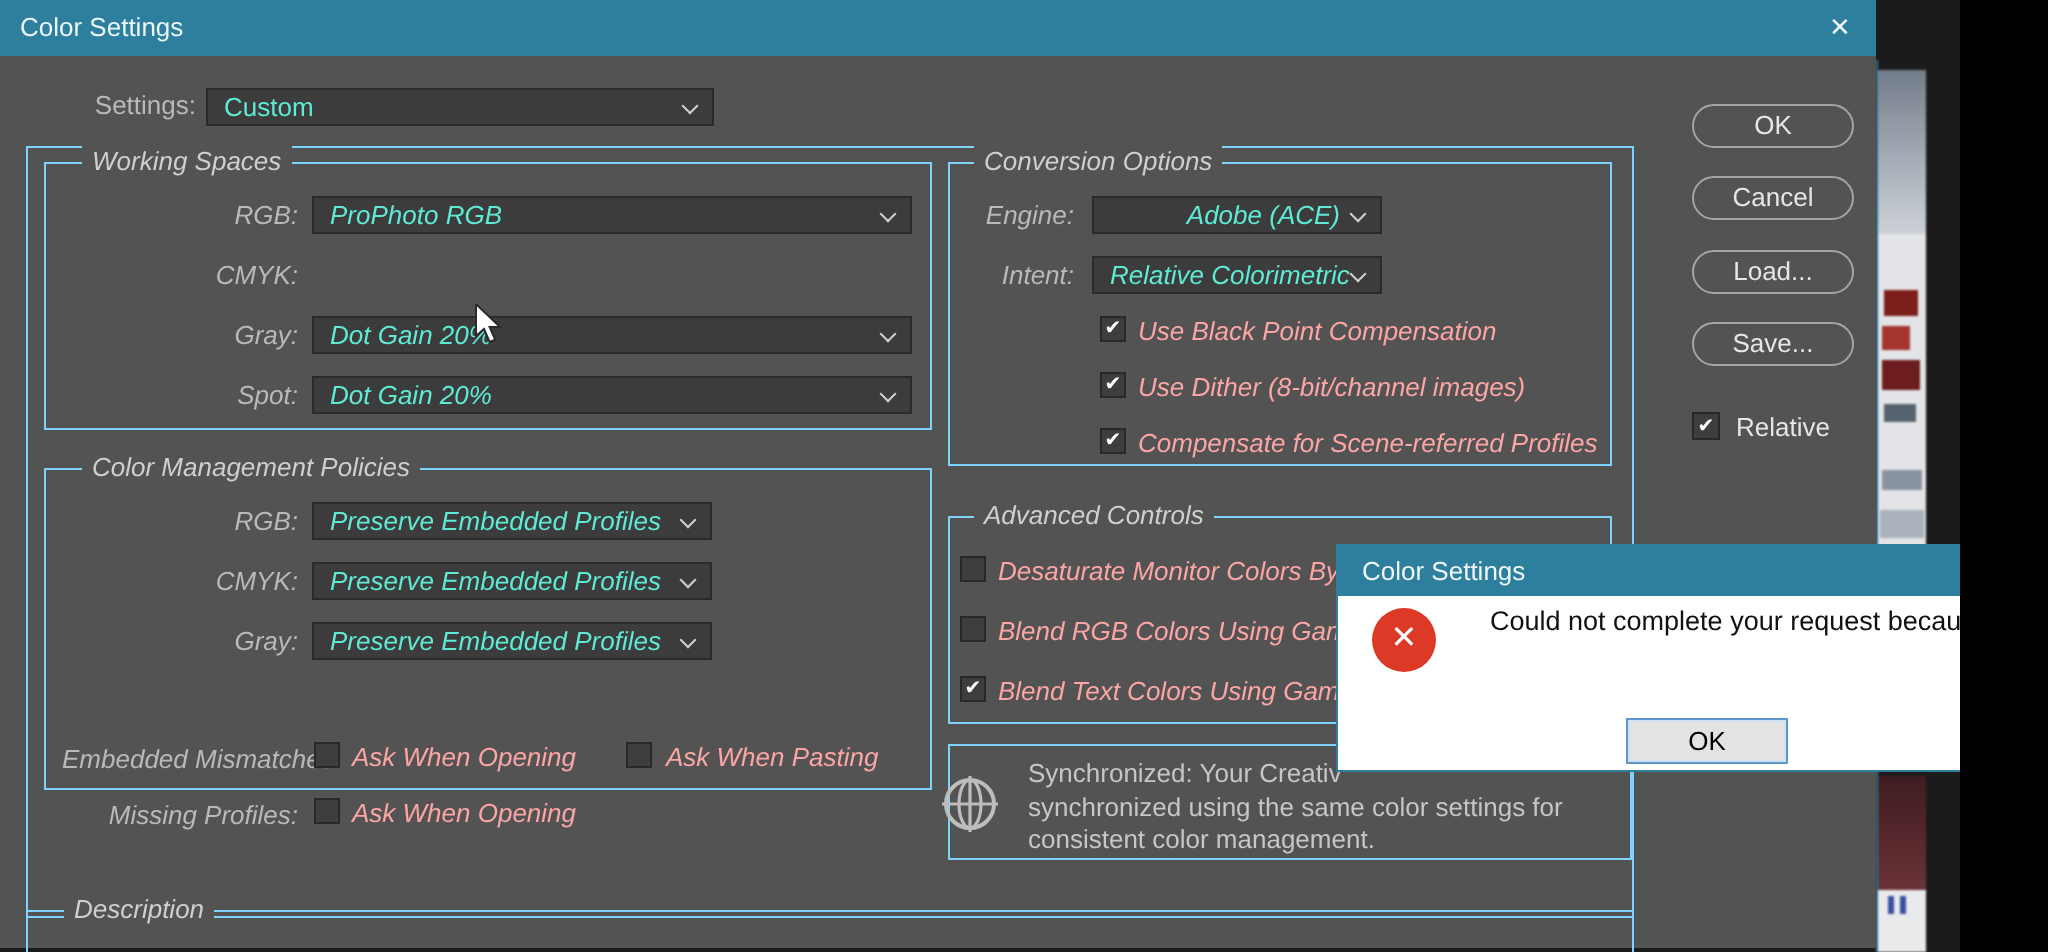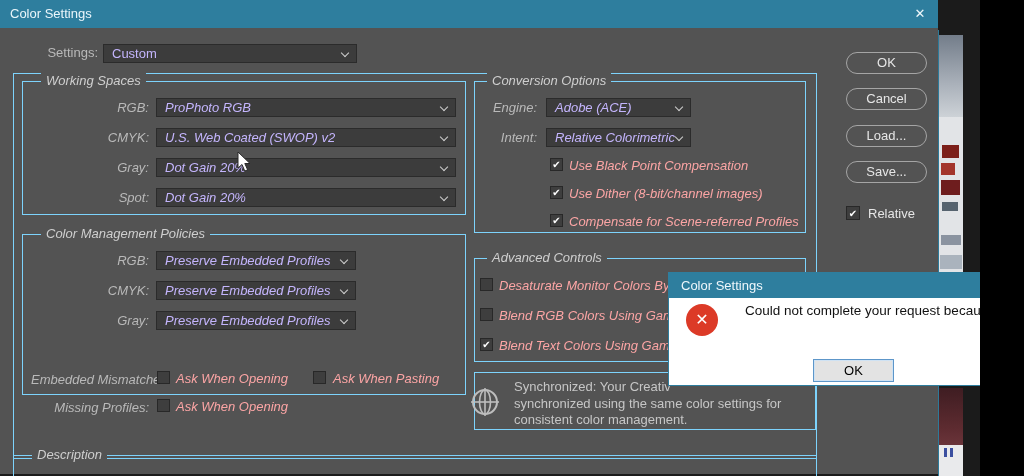--- a/index.html
+++ b/index.html
@@ -13,21 +13,21 @@
   .ps-titlebar { left:0; top:0; width:938px; height:28px; background:#2e7e9e; }
   .ps-title { left:10px; top:6px; color:#eaf6fb; font-size:13px; }
   .ps-close { left:905px; top:4px; width:30px; height:20px; color:#eef7fb; font-size:13px; text-align:center; line-height:20px; cursor:default; }
   .ps-body { left:0; top:28px; width:938px; height:446px; background:#535353; }
 
   .frame { border:1px solid #7dd3fc;font-style:italic; }
   .outer-frame { left:13px; top:45px; width:804px; height:386px; }
   .legend { position:absolute; top:-9px; background:#535353; padding:0 5px; color:#cfcfcf; font-size:13px; white-space:nowrap; }
 
   .row-label { position:absolute; text-align:right; color:#b9b9b9; font-size:13px; white-space:nowrap; }
-  .dropdown { position:absolute; height:19px; background:#3c3c3c; border:1px solid #2b2b2b; color:#c4b5fd;
+  .dropdown { position:absolute; height:19px; background:#3c3c3c; border:1px solid #2b2b2b; color:#5eead4;
               font-size:13px; line-height:17px; padding:0 20px 12px 8px; white-space:nowrap; overflow:hidden; cursor:default; }
   .chev { position:absolute; right:8px; top:5px; width:6px; height:6px;
           border-right:1.5px solid #cfcfcf; border-bottom:1.5px solid #cfcfcf; transform:rotate(45deg); }
 
   .cb { position:absolute; width:13px; height:13px; background:#3e3e3e; border:1px solid #282828;
         color:#fff; font-size:10px; line-height:12px; text-align:center; cursor:default; }
   .cb-label { position:absolute; color:#fca5a5; font-size:13px; white-space:nowrap; }
 
   .pill-btn { position:absolute; left:846px; width:81px; height:22px; border:1px solid #a5a5a5; border-radius:11px;
               background:transparent; color:#e6e6e6; font-size:13px; text-align:center; line-height:20px; cursor:default; }
@@ -97,23 +97,20 @@
         <span class="chev"></span>
       </div>
 
       <div class="abs frame" style="left:22px; top:53px; width:444px; height:134px;">
         <span class="legend" style="left:18px;">Working Spaces</span>
         <div class="row-label" style="left:20px; top:18px; width:106px;">RGB:</div>
         <div class="dropdown" style="left:133px; top:16px; width:300px;">
           <span>ProPhoto RGB</span><span class="chev"></span>
         </div>
         <div class="row-label" style="left:20px; top:48px; width:106px;">CMYK:</div>
-        <div class="dropdown" style="left:133px; top:46px; width:300px;">
-          <span>U.S. Web Coated (SWOP) v2</span><span class="chev"></span>
-        </div>
         <div class="row-label" style="left:20px; top:78px; width:106px;">Gray:</div>
         <div class="dropdown" style="left:133px; top:76px; width:300px;">
           <span>Dot Gain 20%</span><span class="chev"></span>
         </div>
         <div class="row-label" style="left:20px; top:108px; width:106px;">Spot:</div>
         <div class="dropdown" style="left:133px; top:106px; width:300px;">
           <span>Dot Gain 20%</span><span class="chev"></span>
         </div>
       </div>
 
@@ -137,21 +134,21 @@
         <span class="cb" style="left:290px; top:136px;"></span>
         <span class="cb-label" style="left:310px; top:136px;text-align:right;">Ask When Pasting</span>
         <div class="row-label" style="left:8px; top:165px; width:118px;">Missing Profiles:</div>
         <span class="cb" style="left:134px; top:164px;"></span>
         <span class="cb-label" style="left:153px; top:164px;">Ask When Opening</span>
       </div>
 
       <div class="abs frame" style="left:474px; top:53px; width:332px; height:152px;">
         <span class="legend" style="left:12px;">Conversion Options</span>
         <div class="row-label" style="left:0px; top:18px; width:62px;">Engine:</div>
-        <div class="dropdown" style="left:71px; top:16px; width:145px;">
+        <div class="dropdown" style="left:71px; top:16px; width:145px;text-align:right;">
           <span>Adobe (ACE)</span><span class="chev"></span>
         </div>
         <div class="row-label" style="left:0px; top:48px; width:62px;">Intent:</div>
         <div class="dropdown" style="left:71px; top:46px; width:145px;">
           <span>Relative Colorimetric</span><span class="chev"></span>
         </div>
         <span class="cb on" style="left:75px; top:76px;">✔</span>
         <span class="cb-label" style="left:94px; top:76px;">Use Black Point Compensation</span>
         <span class="cb on" style="left:75px; top:104px;">✔</span>
         <span class="cb-label" style="left:94px; top:104px;">Use Dither (8-bit/channel images)</span>

